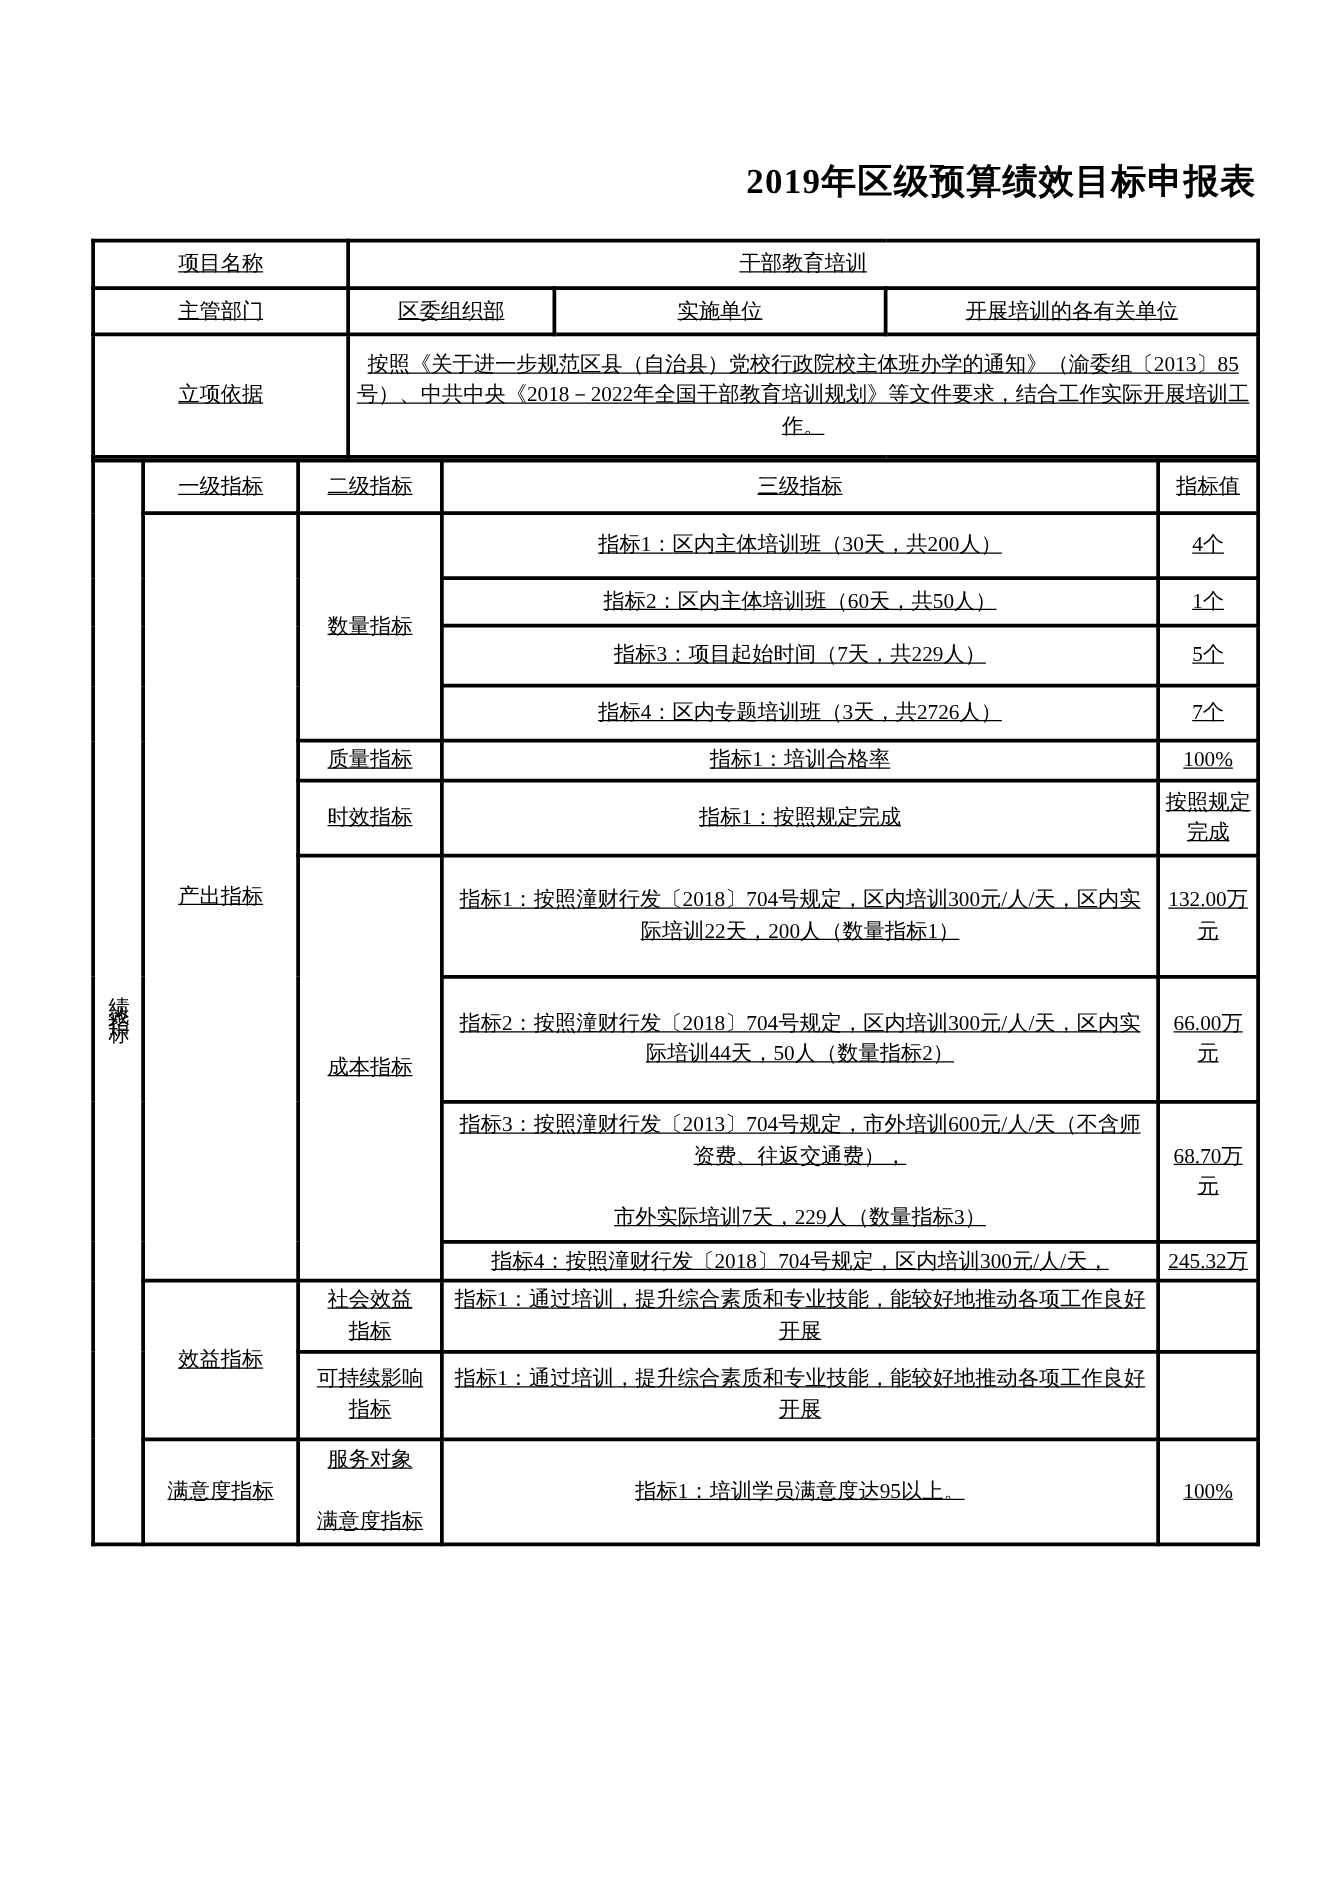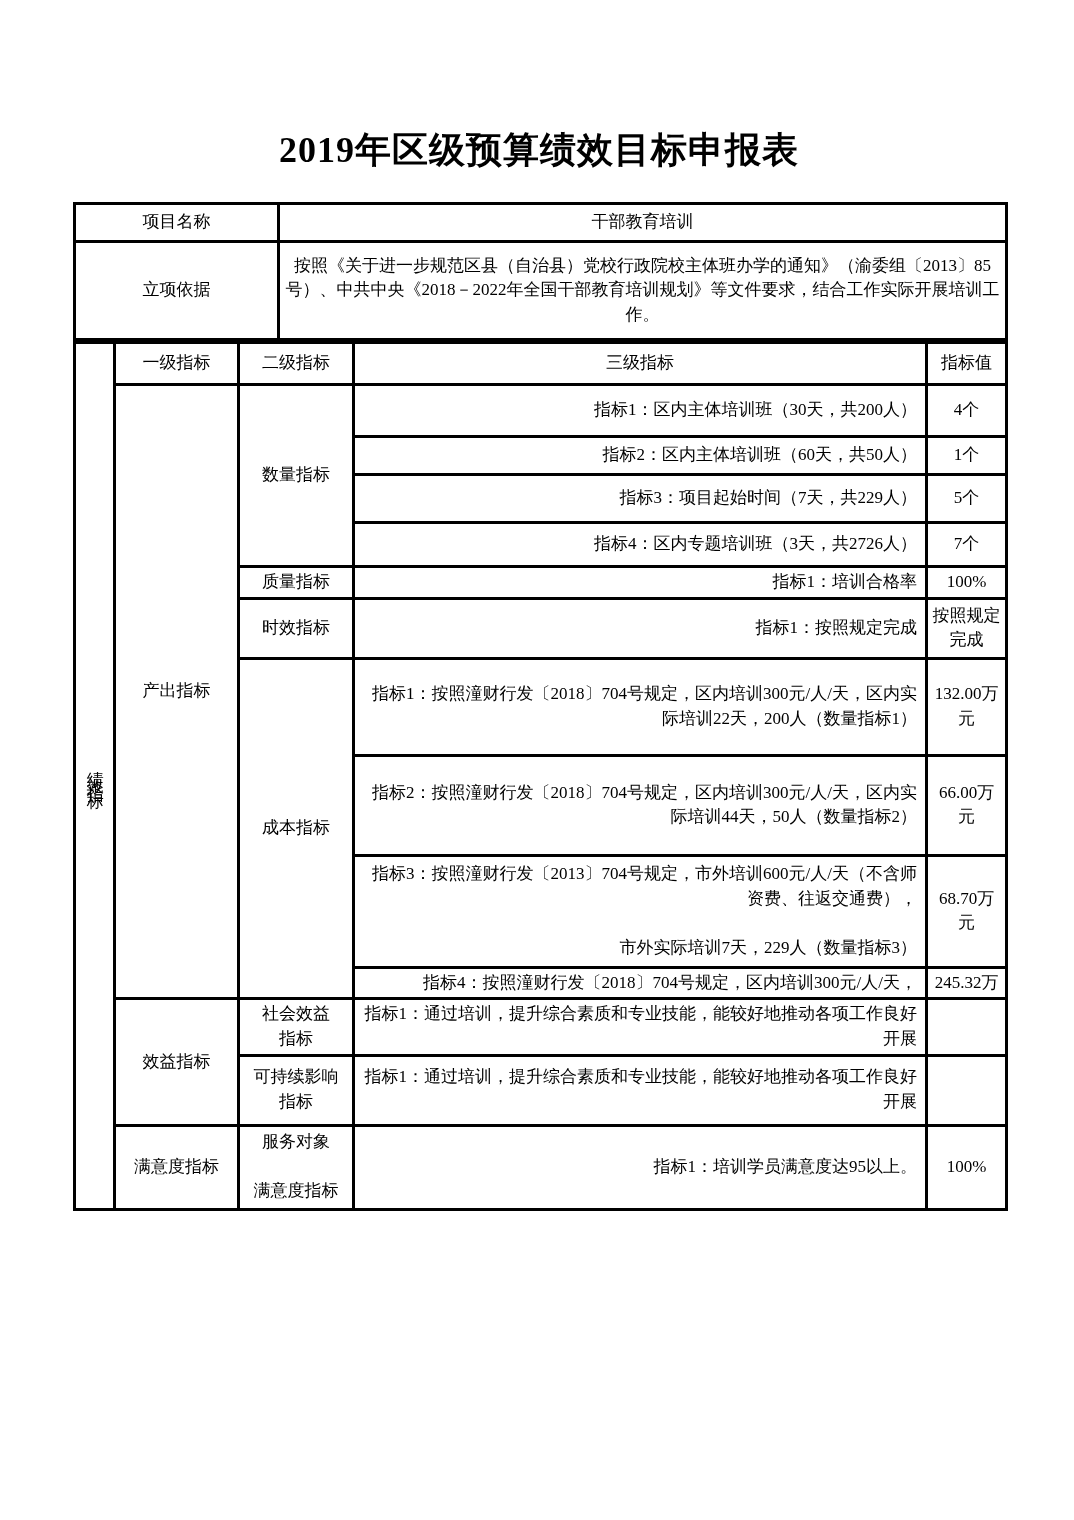--- a/index.html
+++ b/index.html
@@ -10,43 +10,44 @@
   .page {
     position: relative;
     width: 1074px;
     min-height: 1520px;
     background: #ffffff;
     box-sizing: border-box;
     padding: 126px 69px 40px 73px;
   }
   .doc-title {
     margin: 0 0 27px 0;
-    text-align: center;
-    font-size: 36px;
+    text-align: right;
+    font-size: 28px;
     font-weight: 700;
     letter-spacing: 1px;
     font-family: "Liberation Serif", "DejaVu Serif", serif;
   }
   table.tbl {
     border-collapse: collapse;
     table-layout: fixed;
     width: 932px;
+    text-decoration: underline;
   }
   .tbl td {
     border: 3px solid #000;
     font-size: 17px;
     line-height: 1.45;
     vertical-align: middle;
     text-align: center;
     padding: 2px 4px;
     box-sizing: border-box;
     overflow: hidden;
   }
   .tbl td.l {
-    text-align: right;
+    text-align: center;
     padding: 2px 8px 2px 8px;
   }
   .pre { white-space: pre-line; }
   .clip { white-space: nowrap; margin-top: 24px; }
   .sidecell { padding: 0; }
   .vtext {
     writing-mode: vertical-rl;
     text-orientation: upright;
     letter-spacing: 7px;
     display: inline-block;
@@ -65,20 +66,26 @@
     <colgroup>
       <col style="width:204px">
         <col style="width:165px">
         <col style="width:265px">
         <col style="width:298px">
     </colgroup>
     <tbody>
       <tr style="height:38px">
         <td>项目名称</td>
         <td colspan="3">干部教育培训</td>
+      </tr>
+      <tr style="height:37px">
+        <td>主管部门</td>
+        <td>区委组织部</td>
+        <td>实施单位</td>
+        <td>开展培训的各有关单位</td>
       </tr>
       <tr style="height:98px">
         <td>立项依据</td>
         <td colspan="3" class="basis-cell">按照《关于进一步规范区县（自治县）党校行政院校主体班办学的通知》（渝委组〔2013〕85号）、中共中央《2018－2022年全国干部教育培训规划》等文件要求，结合工作实际开展培训工作。</td>
       </tr>
     </tbody>
   </table>
 
   <table class="tbl">
     <colgroup>

